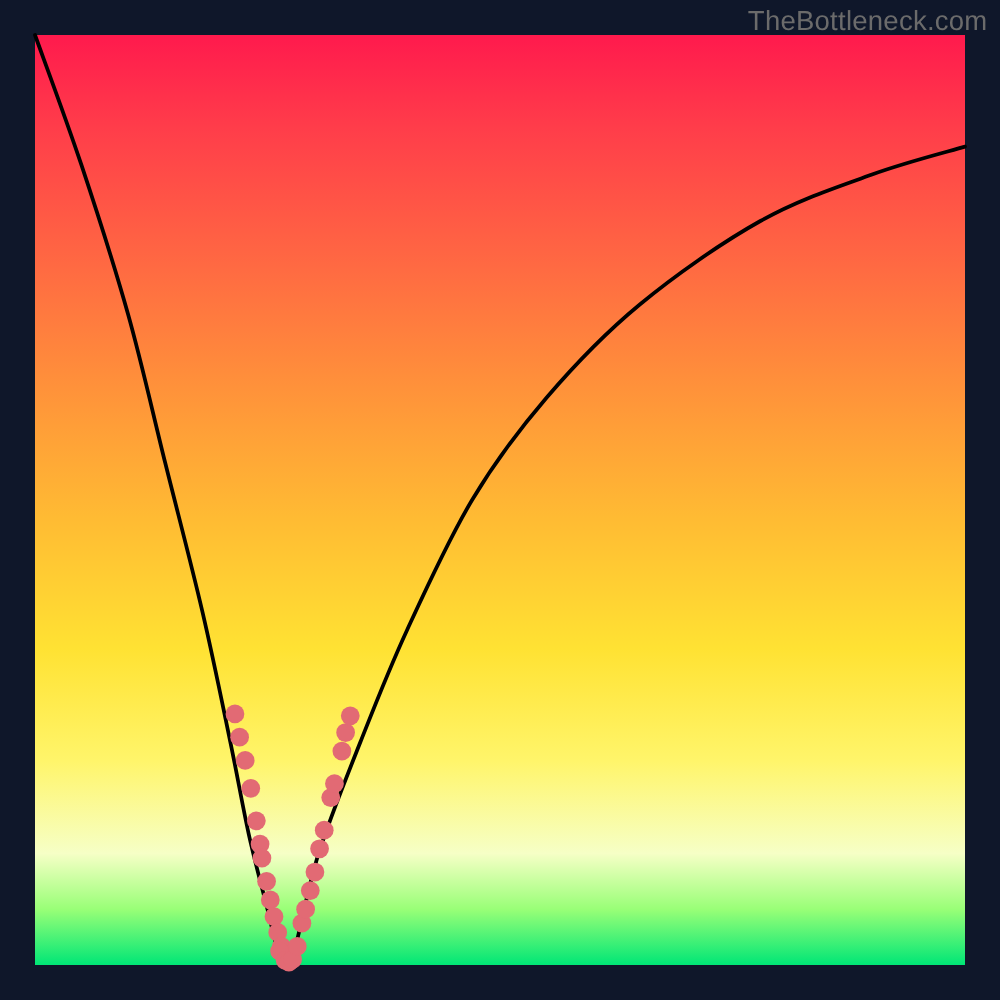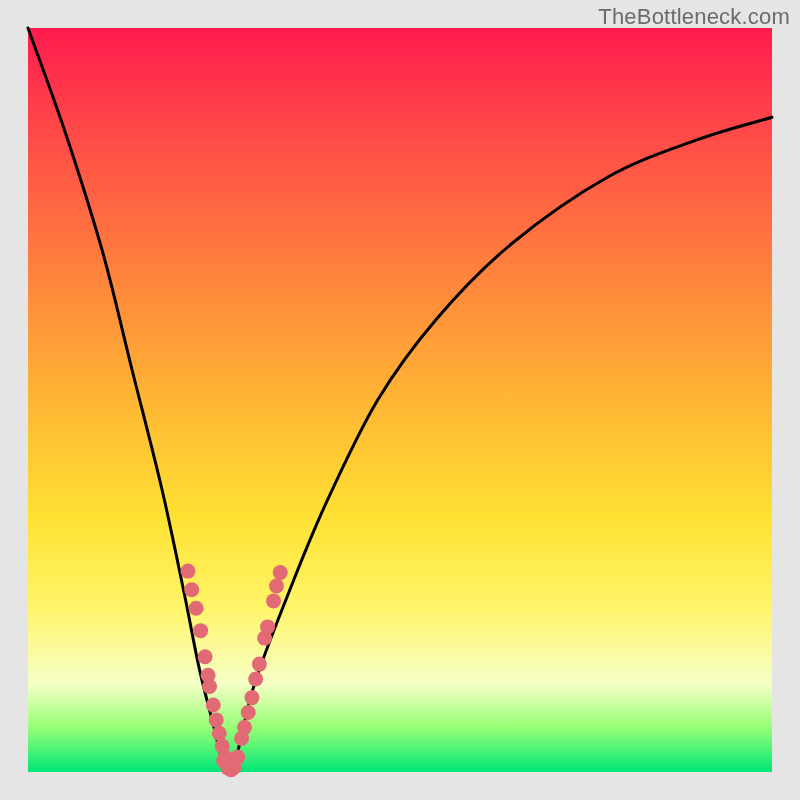--- a/index.html
+++ b/index.html
@@ -8,21 +8,21 @@
     width: 800px;
     height: 800px;
     overflow: hidden;
     background: #000;
     font-family: Arial, Helvetica, sans-serif;
   }
   .frame {
     position: absolute;
     left: 0; top: 0;
     width: 800px; height: 800px;
-    background: #e5e5e5;
+    background: #0f172a;
   }
   .plot {
     position: absolute;
     left: 28px;
     top: 28px;
     width: 744px;
     height: 744px;
     
     background: linear-gradient(to bottom,
       #ff1a4d 0%,

